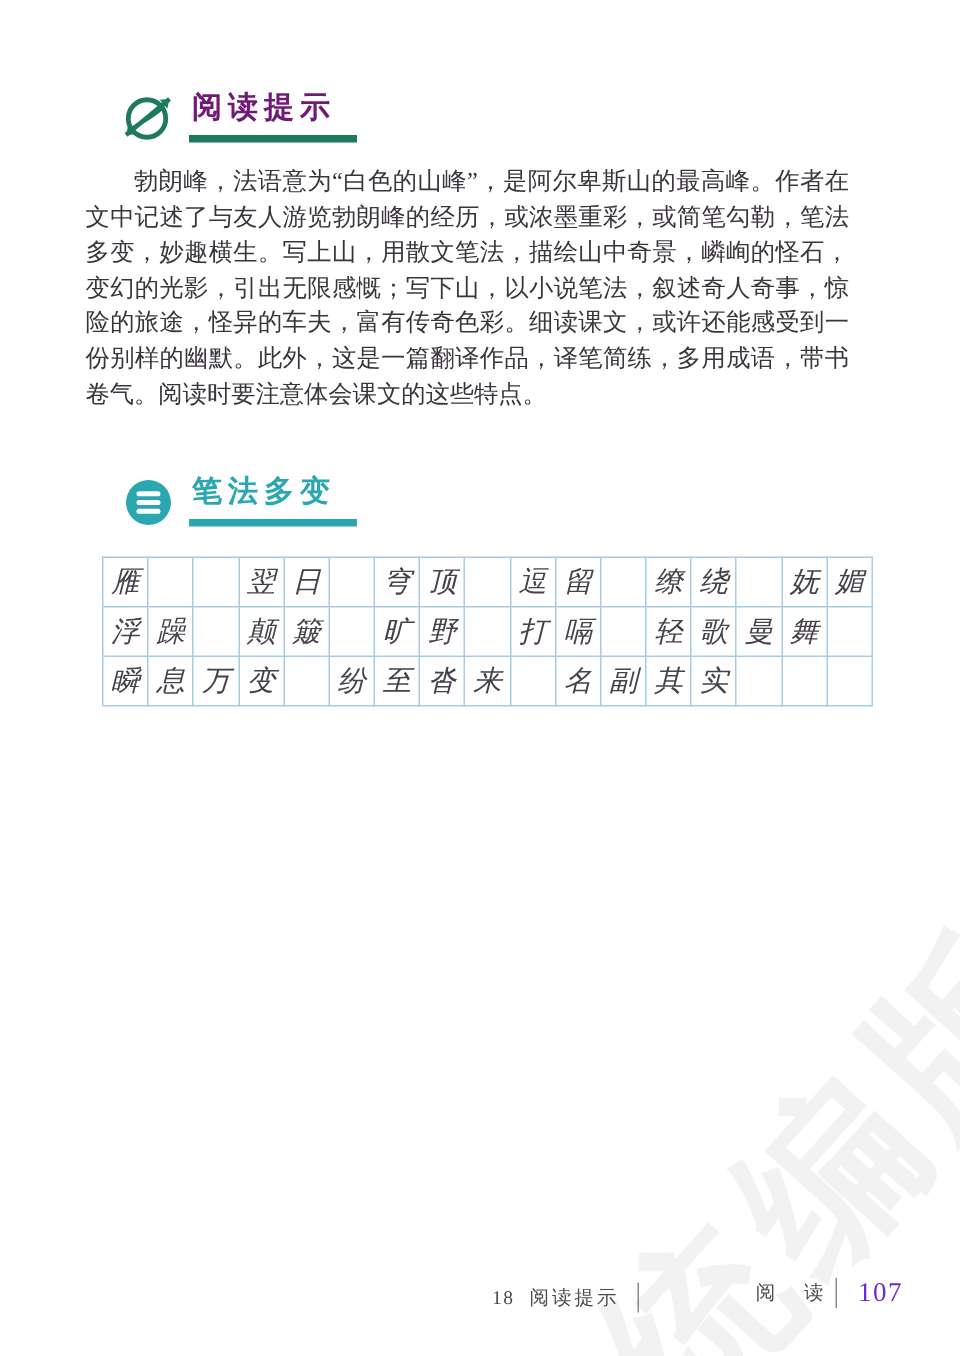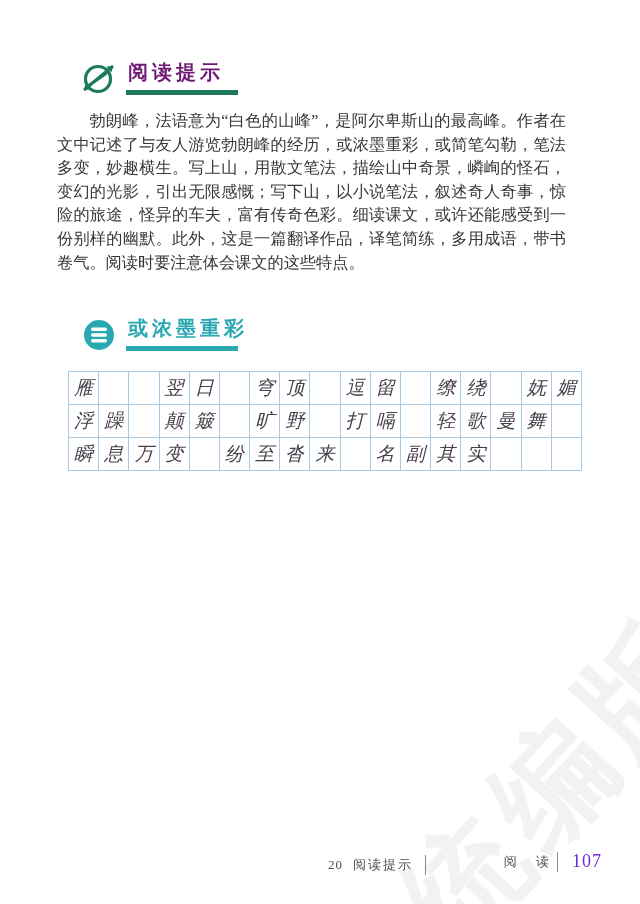--- a/index.html
+++ b/index.html
@@ -142,21 +142,21 @@
     <div class="sh-flex">
       <span class="sh-icon">
         <svg viewBox="0 0 44 40" width="44" height="40">
           <circle cx="21" cy="21" r="15" fill="#2aa8b2"></circle>
           <rect x="13" y="13.5" width="16" height="3.4" rx="1.7" fill="#ffffff"></rect>
           <rect x="13" y="19.3" width="16" height="3.4" rx="1.7" fill="#ffffff"></rect>
           <rect x="13" y="25.1" width="16" height="3.4" rx="1.7" fill="#ffffff"></rect>
         </svg>
       </span>
       <span class="sh-titlewrap">
-        <div class="sh-title">或浓墨重彩</div>
+        <div class="sh-title">笔法多变</div>
         <div class="sh-underline"></div>
       </span>
     </div>
   </div>
 
   <div class="character-grid">
       <div class="grid-cell">雁</div>
       <div class="grid-cell"></div>
       <div class="grid-cell"></div>
       <div class="grid-cell">翌</div>
@@ -204,21 +204,21 @@
       <div class="grid-cell">副</div>
       <div class="grid-cell">其</div>
       <div class="grid-cell">实</div>
       <div class="grid-cell"></div>
       <div class="grid-cell"></div>
       <div class="grid-cell"></div>
     </div>
 
   <div class="footer">
     <div class="footer-left">
-      <span class="num">20</span>
+      <span class="num">18</span>
       <span class="lesson">阅读提示</span>
       <span class="vbar"></span>
     </div>
     <div class="footer-right">
       <span class="section-label">阅 读</span>
       <span class="vbar"></span>
       <span class="page-number">107</span>
     </div>
   </div>
 

